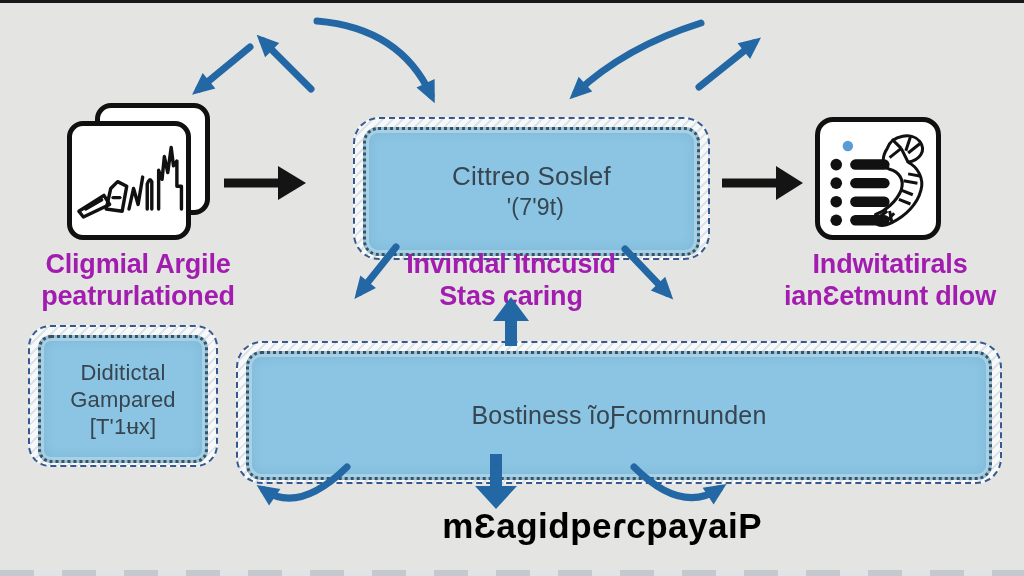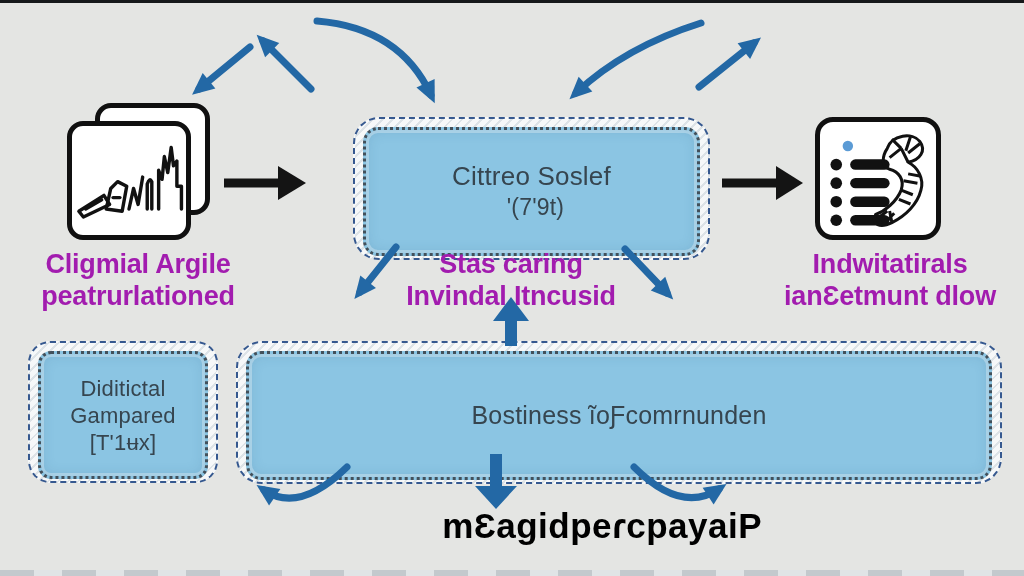--- a/index.html
+++ b/index.html
@@ -86,21 +86,21 @@
 
 <div class="abs" style="left:310px;top:117px;width:400px;height:123px;padding-left:43px;">
   <div class="halo">
     <div class="core">
       <div class="box-line">Cittreo Soslef</div>
       <div class="box-line sub">'(7'9t)</div>
     </div>
   </div>
 </div>
 
-<div class="abs" style="left:28px;top:341px;width:190px;height:122px;">
+<div class="abs" style="left:28px;top:325px;width:190px;height:122px;">
   <div class="halo" style="border-radius:22px;">
     <div class="core" style="border-radius:13px;">
       <div class="box-line small">Diditictal</div>
       <div class="box-line small">Gampared</div>
       <div class="box-line small">[T'1ʉx]</div>
     </div>
   </div>
 </div>
 
 <div class="abs" style="left:236px;top:341px;width:766px;height:123px;">
@@ -109,22 +109,22 @@
       <div class="box-line" style="font-size:25px;text-align:center;">Bostiness ĩoƑcomrnunden</div>
     </div>
   </div>
 </div>
 
 <div class="abs label" style="left:10px;top:248px;width:256px;">
   <div>Cligmial Argile</div>
   <div>peatrurlationed</div>
 </div>
 <div class="abs label" style="left:383px;top:248px;width:256px;">
+  <div>Invindal Itncusid</div>
   <div>Stas caring</div>
-  <div>Invindal Itncusid</div>
 </div>
 <div class="abs label" style="left:762px;top:248px;width:256px;">
   <div>Indwitatirals</div>
   <div>ianƐetmunt dlow</div>
 </div>
 
 <div id="bottom-caption" class="abs" style="left:262px;top:506px;width:500px;">mƐagidpeɾcpayaiP</div>
 
 <svg class="abs" style="left:0;top:0;pointer-events:none;" width="1024" height="576" viewBox="0 0 1024 576">
   <defs>

